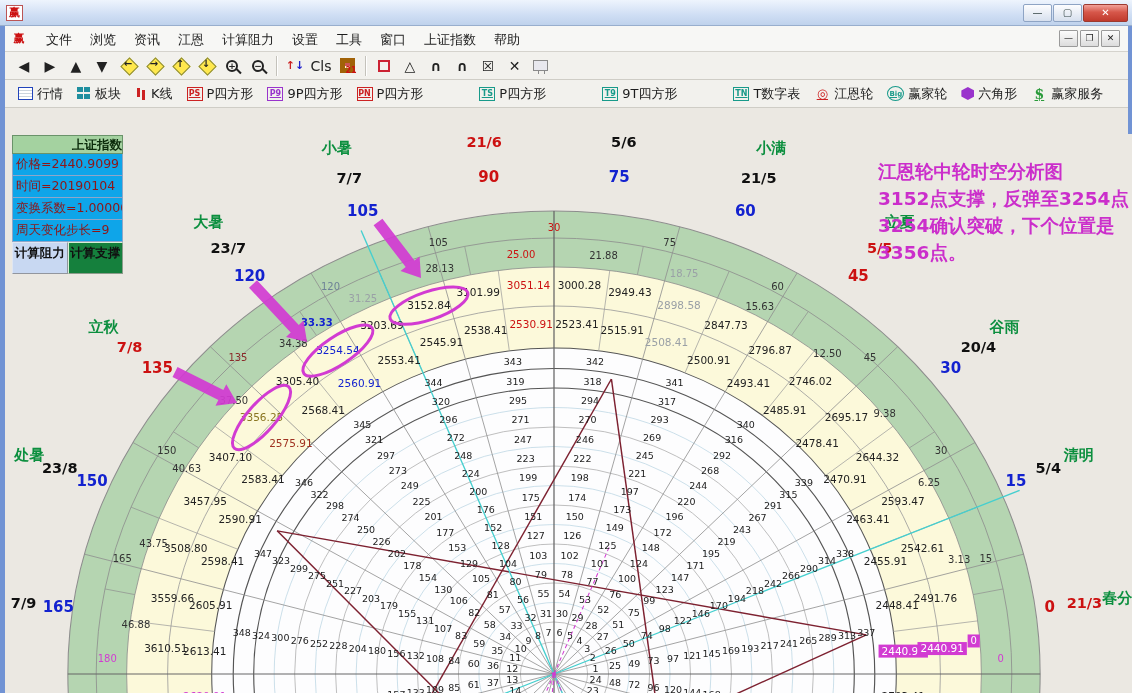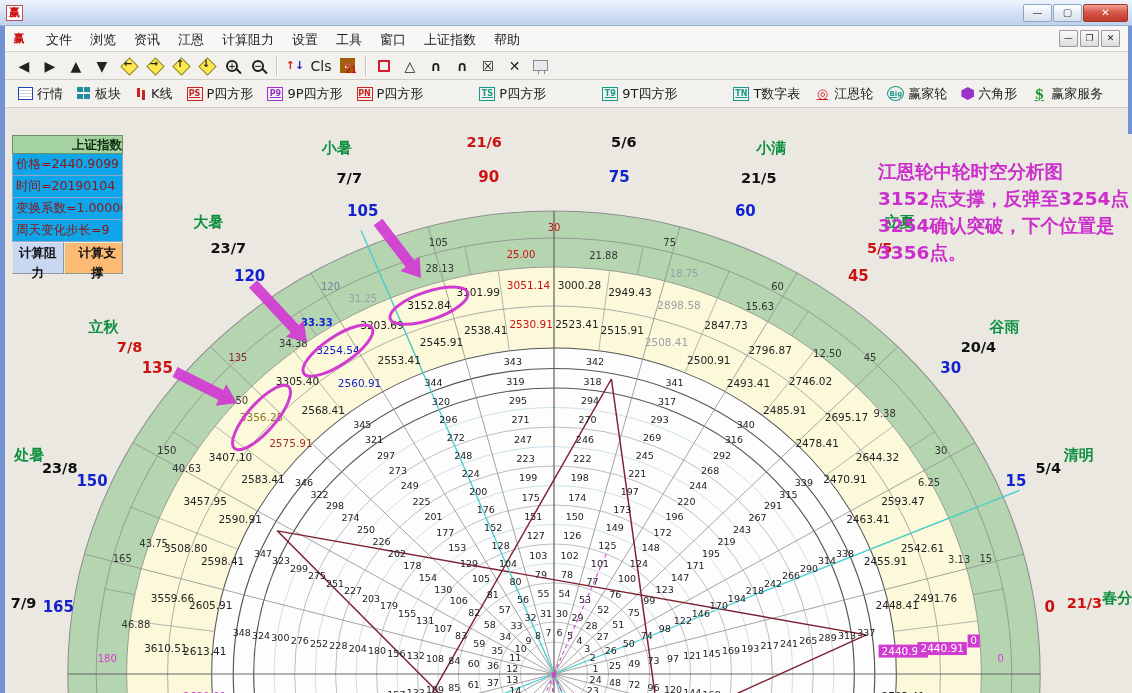--- a/index.html
+++ b/index.html
@@ -99,21 +99,21 @@
     font-size:12.5px; }
   .panel-header { background:#a4d2a0; border:1px solid #6a936a; text-align:right;
     font-weight:bold; color:#0b2b0b; height:19px; line-height:17px; }
   .panel-row { background:#0ea5e9; border:1px solid #8fa6c9; border-top:none;
     color:#8f1616; font-weight:normal; height:22px; line-height:20px; padding-left:3px;
     white-space:nowrap; overflow:hidden; }
   .panel-btns { display:flex; }
   .pbtn { flex:1; height:32px; font-size:12.5px; font-weight:bold; color:#111;
     border:1px outset #dfe6f2; text-align:center; line-height:20px; }
   .pbtn.resist { background:#c8d8f2; }
-  .pbtn.support { background:#fdba74; border-color:#d8f0d6;padding-left:8px; }
+  .pbtn.support { background:#15803d; border-color:#d8f0d6; }
 
   
   .annotation { position:absolute; left:868px; top:24px; width:258px; z-index:4;
     color:#cb2ecb; font-size:18.5px; font-weight:bold; line-height:27px; }
 </style>
 </head>
 <body>
 
 <div class="titlebar">
   <div class="app-logo">赢</div>

